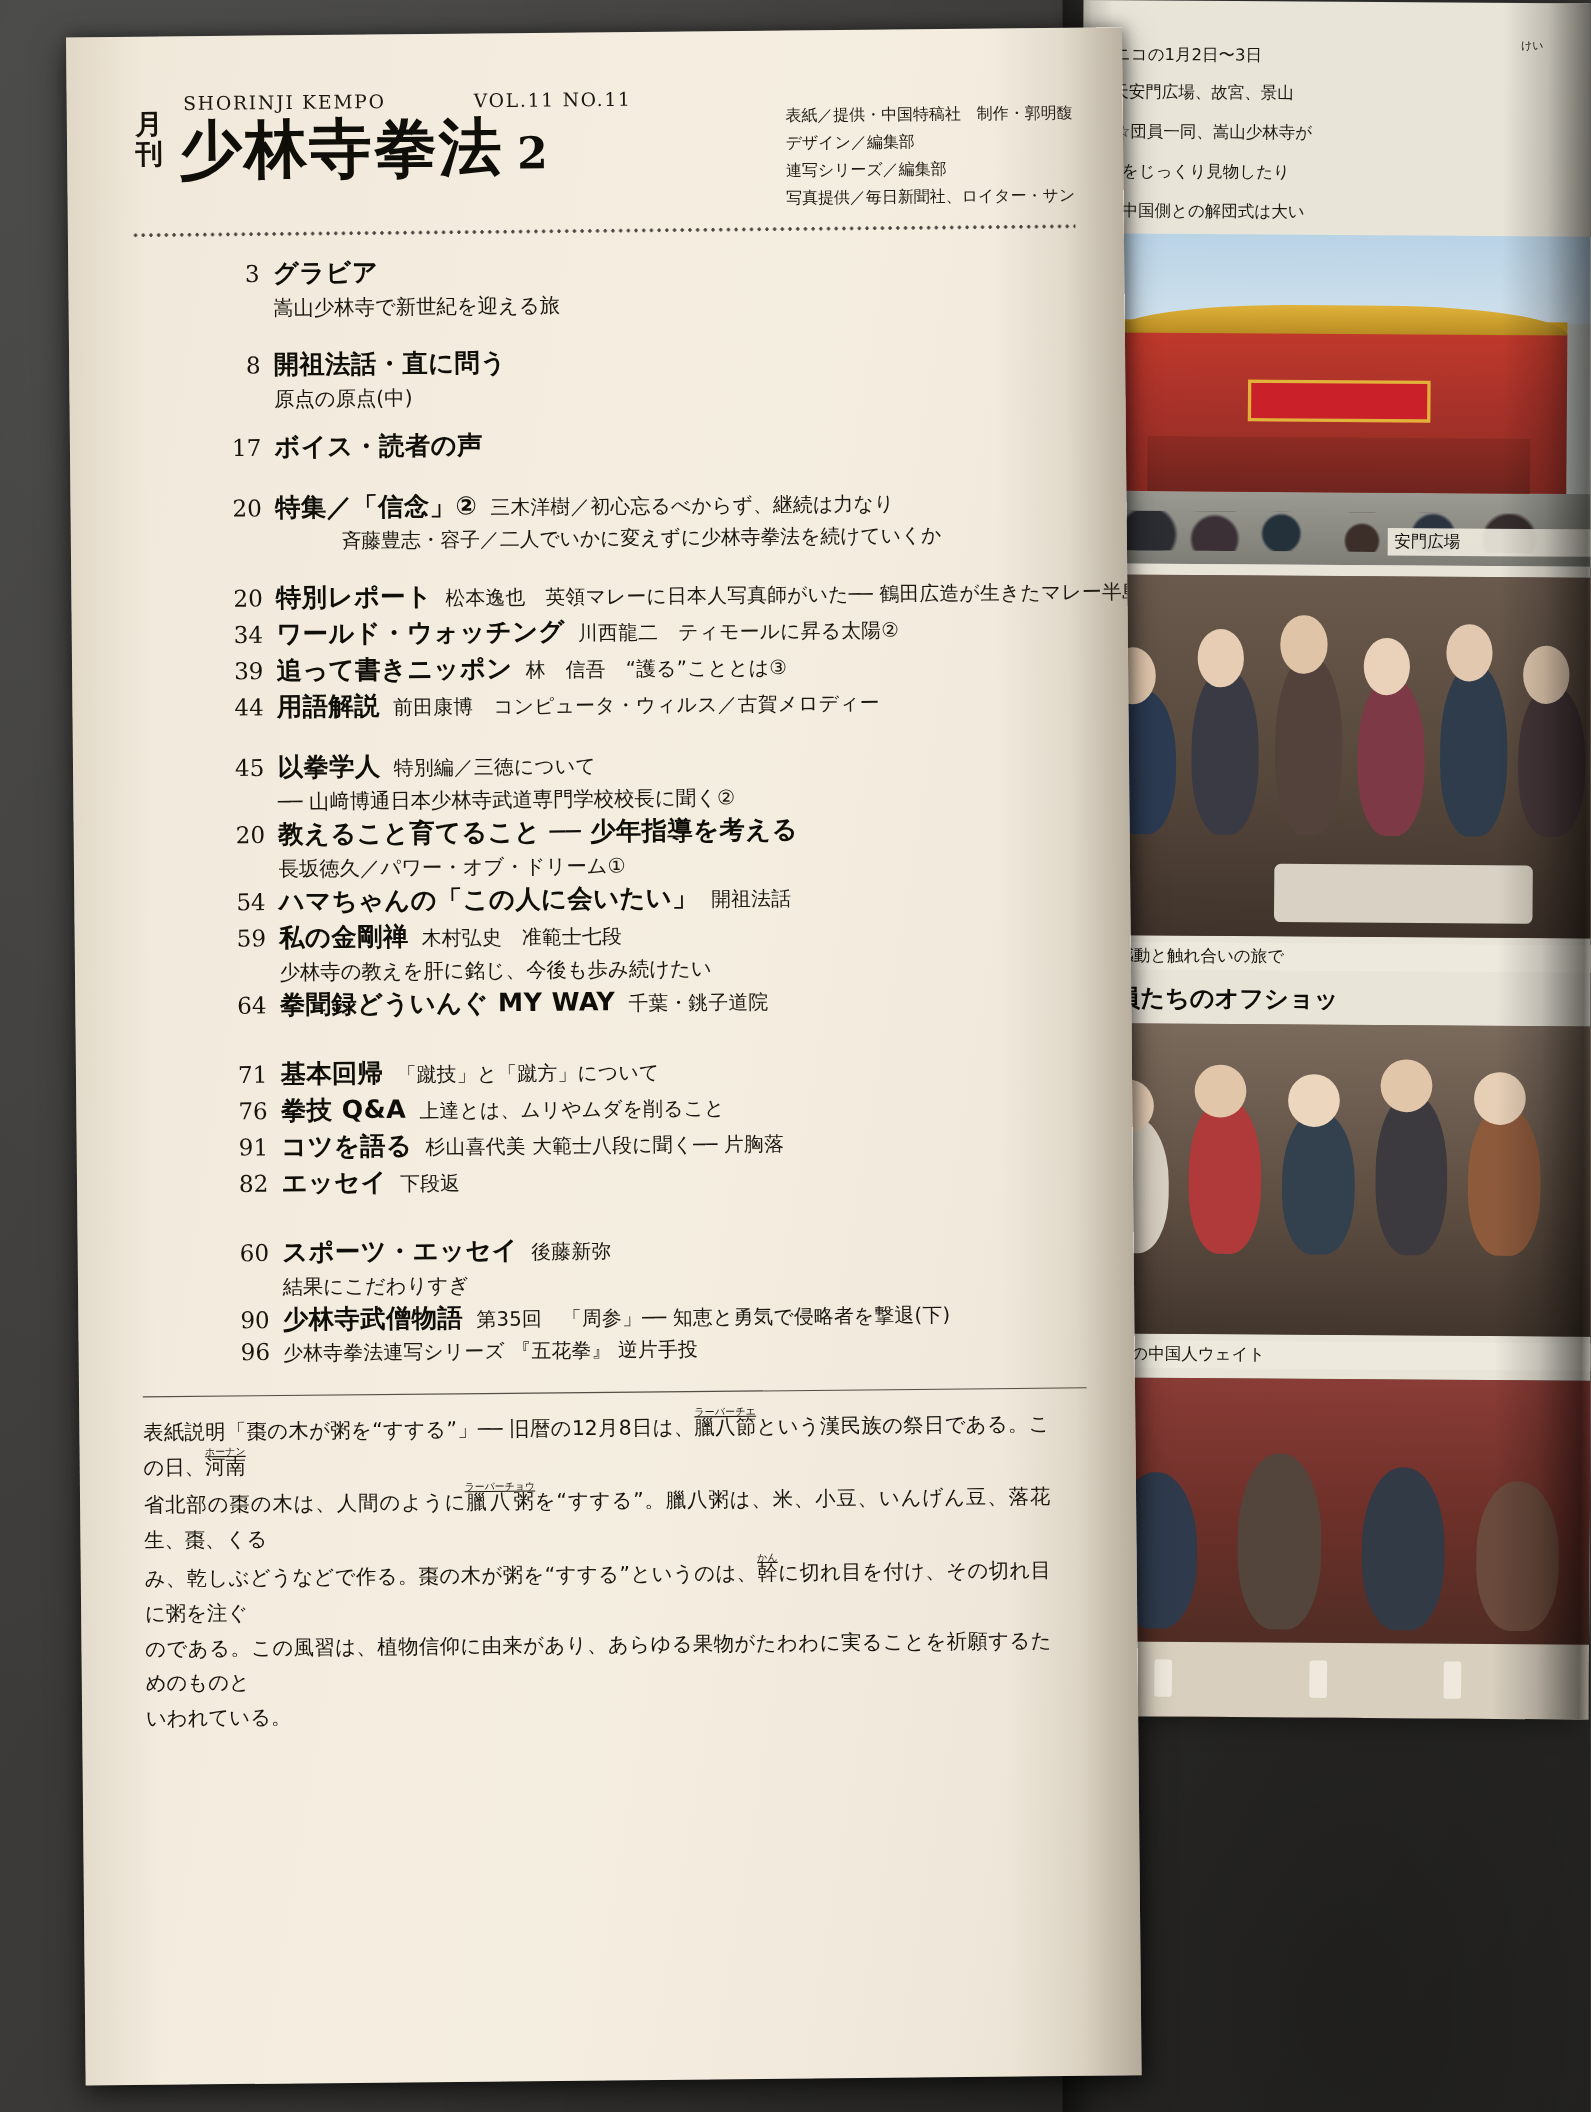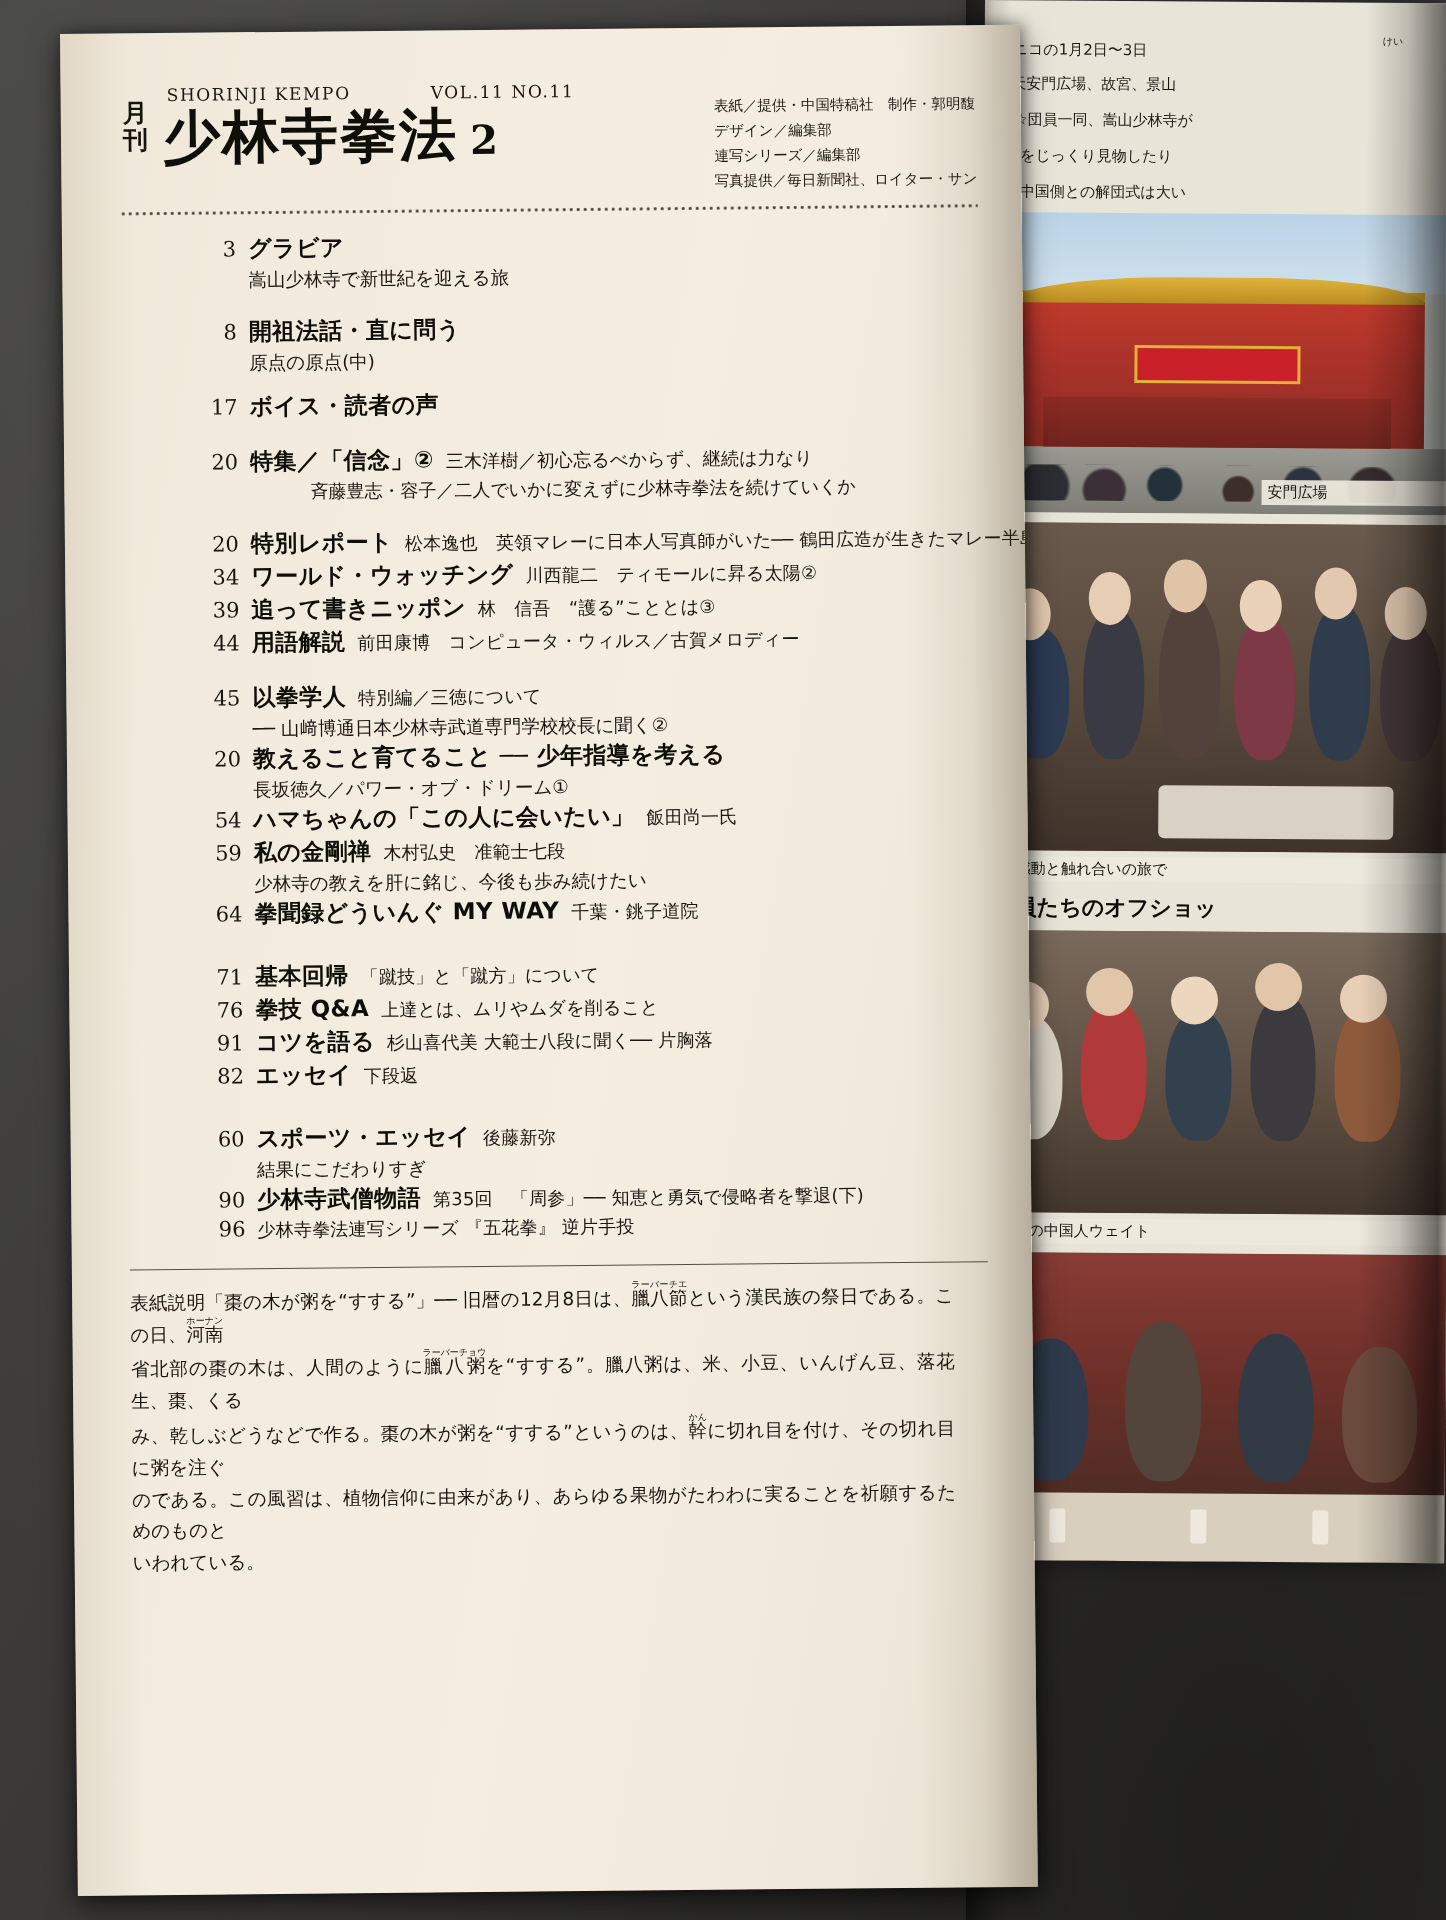--- a/index.html
+++ b/index.html
@@ -199,20 +199,21 @@
   .foot-note {
     font-size: 18.5px;
     line-height: 1.72;
     text-align: justify;
     color: #17140e;
     padding-right: 34px;
   }
   .foot-note ruby rt {
     font-size: 9px;
     letter-spacing: 0;
+    text-decoration: underline;
   }
 
   
   #right-page {
     position: absolute;
     left: 985px;
     top: 0;
     width: 470px;
     height: 1560px;
     background: #e9e4d8;
@@ -490,21 +491,21 @@
             <div class="toc-row">
               <span class="toc-page">20</span>
               <span class="toc-title">教えること育てること ── 少年指導を考える</span>
             </div>
             <div class="toc-desc">長坂徳久／パワー・オブ・ドリーム①</div>
           </div>
           <div class="toc-entry">
             <div class="toc-row">
               <span class="toc-page">54</span>
               <span class="toc-title">ハマちゃんの「この人に会いたい」</span>
-              <span class="toc-sub">飯田尚一氏</span>
+              <span class="toc-sub">開祖法話</span>
             </div>
           </div>
           <div class="toc-entry">
             <div class="toc-row">
               <span class="toc-page">59</span>
               <span class="toc-title">私の金剛禅</span>
               <span class="toc-sub">木村弘史　准範士七段</span>
             </div>
             <div class="toc-desc">少林寺の教えを肝に銘じ、今後も歩み続けたい</div>
           </div>

